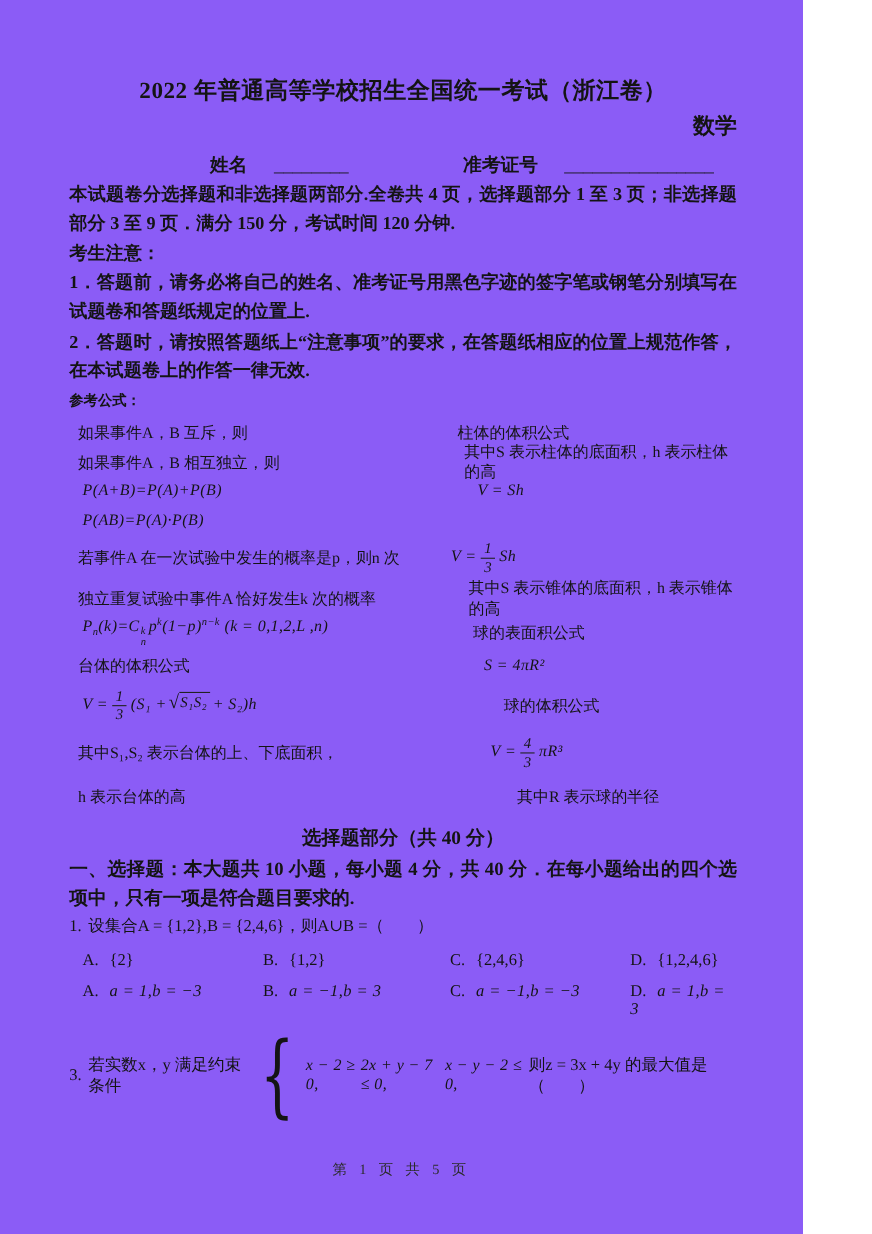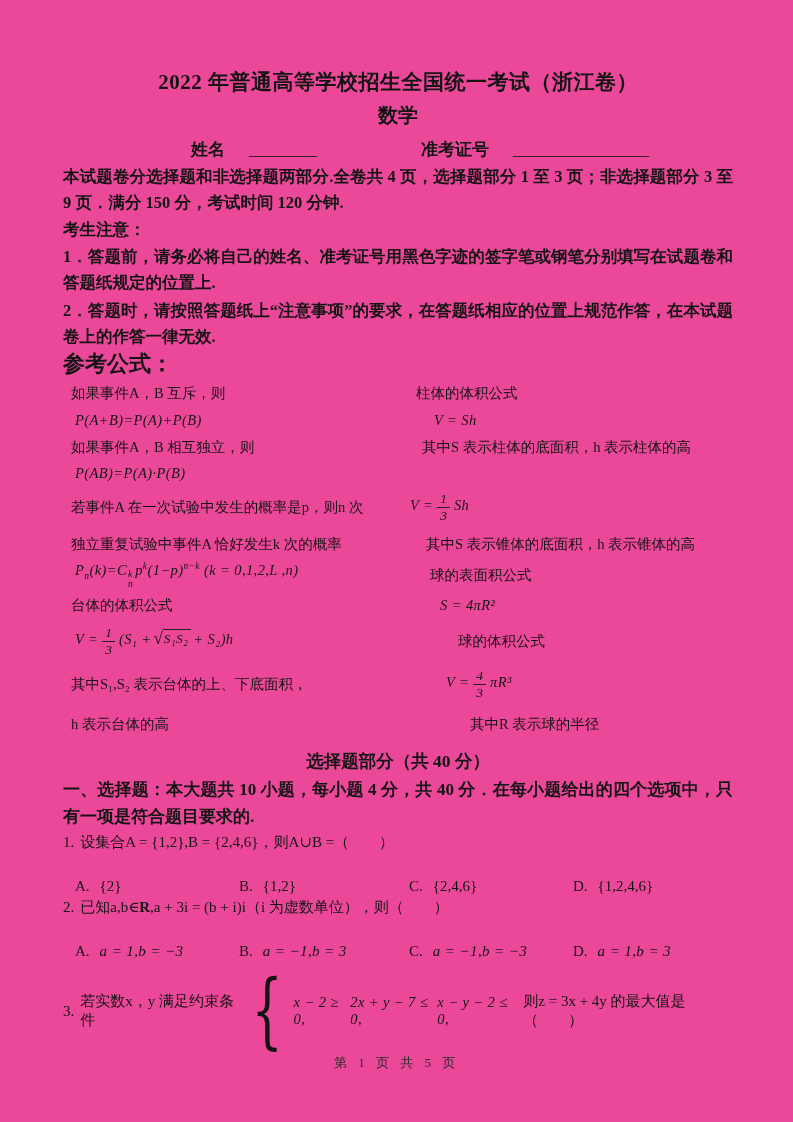--- a/index.html
+++ b/index.html
@@ -1,36 +1,36 @@
 <!DOCTYPE html>
 <html><head>
 <meta charset="utf-8">
 <style>
   html,body{margin:0;padding:0;background:#ffffff;}
   .page{
     position:relative;
-    width:793px;height:1122px;
-    background:#ec4899;
+    width:730px;height:1122px;
+    background:#8b5cf6;
     font-family:"Liberation Serif","DejaVu Serif",serif;
     color:#141414;
     overflow:hidden;
   }
   .content{padding:70px 60px 0 63px;}
 
   .title{margin:0;text-align:center;font-size:21px;line-height:25px;font-weight:bold;letter-spacing:0.5px;}
-  .subtitle{margin:8px 0 0;text-align:center;font-size:20px;line-height:25px;font-weight:bold;}
+  .subtitle{margin:8px 0 0;text-align:right;font-size:20px;line-height:25px;font-weight:bold;}
 
   .name-row{display:flex;margin:10px 0 0 128px;font-size:17px;font-weight:bold;line-height:24px;}
   .id-group{margin-left:104px;}
   .blank{font-weight:normal;letter-spacing:0;margin-left:24px;}
 
   .intro{margin:2px 0 0;font-size:16.5px;font-weight:bold;line-height:26px;text-align:justify;}
   .notice-title{margin:2px 0 0;font-size:16.5px;font-weight:bold;line-height:24px;}
   .notice{margin:2px 0 0;font-size:16.5px;font-weight:bold;line-height:26px;text-align:justify;}
-  .formulas-title{margin:2px 0 0;font-size:22px;font-weight:bold;line-height:24px;}
+  .formulas-title{margin:2px 0 0;font-size:13px;font-weight:bold;line-height:24px;}
 
   .formula-block{margin-top:4px;font-size:14.5px;}
   .f-row{display:flex;align-items:center;}
   .f-left{width:337px;flex:none;}
   .f-right{flex:1;}
   .h27{height:27px}.h26{height:26px}.h40{height:40px}.h34{height:34px}
   .h29{height:29px}.h30{height:30px}.h42{height:42px}.h44{height:44px}.h36{height:36px}
   .pl8{padding-left:8px}.pl12{padding-left:12px}.pl14{padding-left:14px}.pl18{padding-left:18px}
   .pl22{padding-left:22px}.pl2{padding-left:2px}.pl32{padding-left:32px}.pl38{padding-left:38px}
   .pl46{padding-left:46px}.pl62{padding-left:62px}
@@ -42,21 +42,21 @@
   .frac .num{padding:0 3px;}
   .sqrt{display:inline-flex;align-items:flex-end;margin:0 2px;}
   .sqrt .sign{font-style:normal;font-size:17px;line-height:1;}
   .sqrt .rad{border-top:1.2px solid #222;padding:1px 3px 0 1px;font-size:13.5px;}
 
   .section-heading{margin-top:6px;text-align:center;font-size:17.5px;font-weight:bold;line-height:26px;}
   .section-instructions{margin:2px 0 0;font-size:17px;font-weight:bold;line-height:27px;text-align:justify;}
 
   .question{font-size:15px;line-height:24px;}
   .q-num{margin-right:6px;}
-  .options{display:grid;grid-template-columns:164px 170px 164px 1fr;padding-left:12px;margin-top:24px;font-size:15px;}
+  .options{display:grid;grid-template-columns:164px 170px 164px 1fr;padding-left:12px;margin-top:11px;font-size:15px;}
   .opt-label{margin-right:10px;}
 
   .q3-row{display:flex;align-items:center;margin-top:10px;font-size:15px;}
   .q3-sys{display:flex;align-items:center;margin:0 2px;}
   .brace{font-size:82px;line-height:1;font-weight:400;transform:scaleX(0.6);transform-origin:center;font-family:"DejaVu Serif",serif;}
   .q3-lines{display:flex;flex-direction:row;row-gap:6px;font-size:14.5px;}
   .q3-post{margin-left:4px;}
 
   .footer{position:absolute;left:0;right:0;bottom:50px;text-align:center;font-size:13px;letter-spacing:4px;color:#2b2b2b;margin-top:48px;}
 </style>
@@ -81,28 +81,28 @@
     <p class="notice">2．答题时，请按照答题纸上“注意事项”的要求，在答题纸相应的位置上规范作答，在本试题卷上的作答一律无效.</p>
     <p class="formulas-title">参考公式：</p>
 
     <div class="formula-block">
 
       <div class="f-row h27">
         <div class="f-left pl8">如果事件A，B 互斥，则</div>
         <div class="f-right pl8">柱体的体积公式</div>
       </div>
 
+      <div class="f-row h26">
+        <div class="f-left pl8">如果事件A，B 相互独立，则</div>
+        <div class="f-right pl14">其中S 表示柱体的底面积，h 表示柱体的高</div>
+      </div>
+
       <div class="f-row h27">
         <div class="f-left pl12 m">P(A+B)=P(A)+P(B)</div>
         <div class="f-right pl22 m">V = Sh</div>
-      </div>
-
-      <div class="f-row h26">
-        <div class="f-left pl8">如果事件A，B 相互独立，则</div>
-        <div class="f-right pl14">其中S 表示柱体的底面积，h 表示柱体的高</div>
       </div>
 
       <div class="f-row h27">
         <div class="f-left pl12 m">P(AB)=P(A)·P(B)</div>
       </div>
 
       <div class="f-row h40">
         <div class="f-left pl8">若事件A 在一次试验中发生的概率是p，则n 次</div>
         <div class="f-right pl2"><span class="m">V =</span><span class="frac">
               <span class="num">1</span>
@@ -160,23 +160,20 @@
     <div class="question">
       <span class="q-num">1.</span><span>设集合A = {1,2},B = {2,4,6}，则A∪B =（　　）</span>
     </div>
     <div class="options">
       <div><span class="opt-label">A.</span><span>{2}</span></div>
       <div><span class="opt-label">B.</span><span>{1,2}</span></div>
       <div><span class="opt-label">C.</span><span>{2,4,6}</span></div>
       <div><span class="opt-label">D.</span><span>{1,2,4,6}</span></div>
     </div>
 
-    <div class="question">
-      <span class="q-num">2.</span><span><span>已知a,b∈</span><b>R</b><span>,a + 3i = (b + i)i（i 为虚数单位），则（　　）</span></span>
-    </div>
     <div class="options">
       <div><span class="opt-label">A.</span><span class="m">a = 1,b = −3</span></div>
       <div><span class="opt-label">B.</span><span class="m">a = −1,b = 3</span></div>
       <div><span class="opt-label">C.</span><span class="m">a = −1,b = −3</span></div>
       <div><span class="opt-label">D.</span><span class="m">a = 1,b = 3</span></div>
     </div>
 
     <div class="q3-row">
       <span class="q-num">3.</span>
       <span>若实数x，y 满足约束条件</span>

